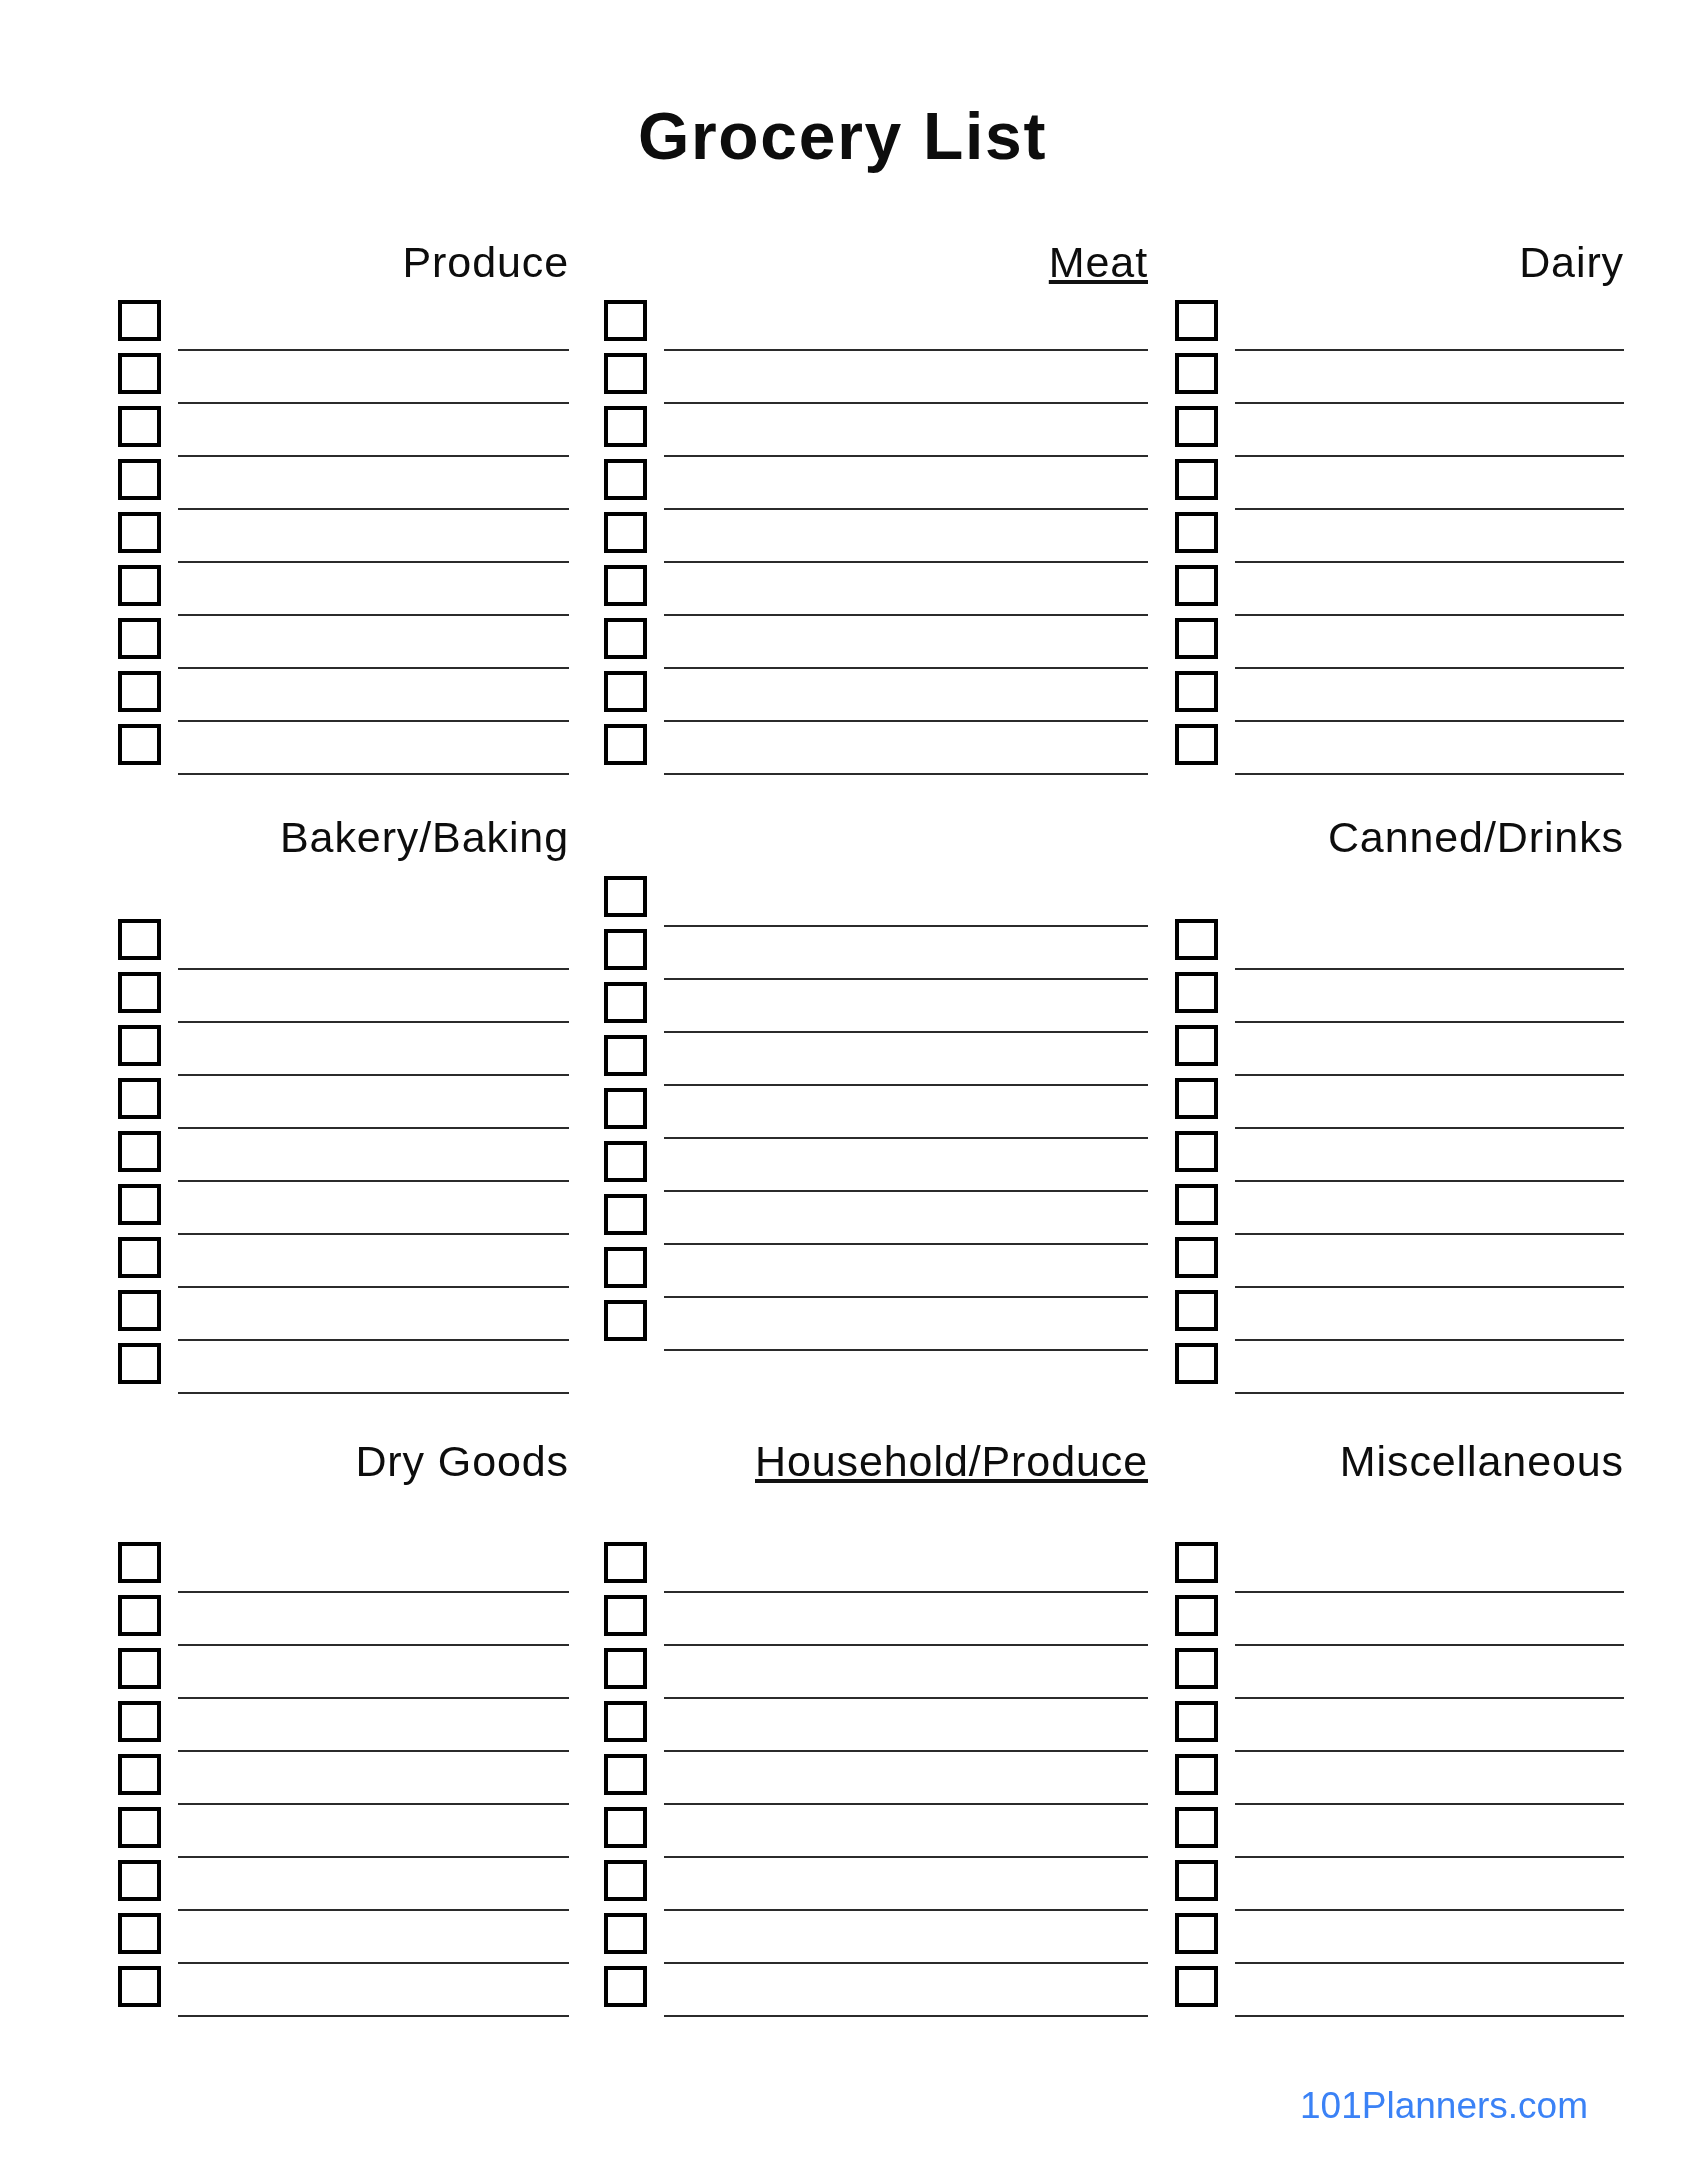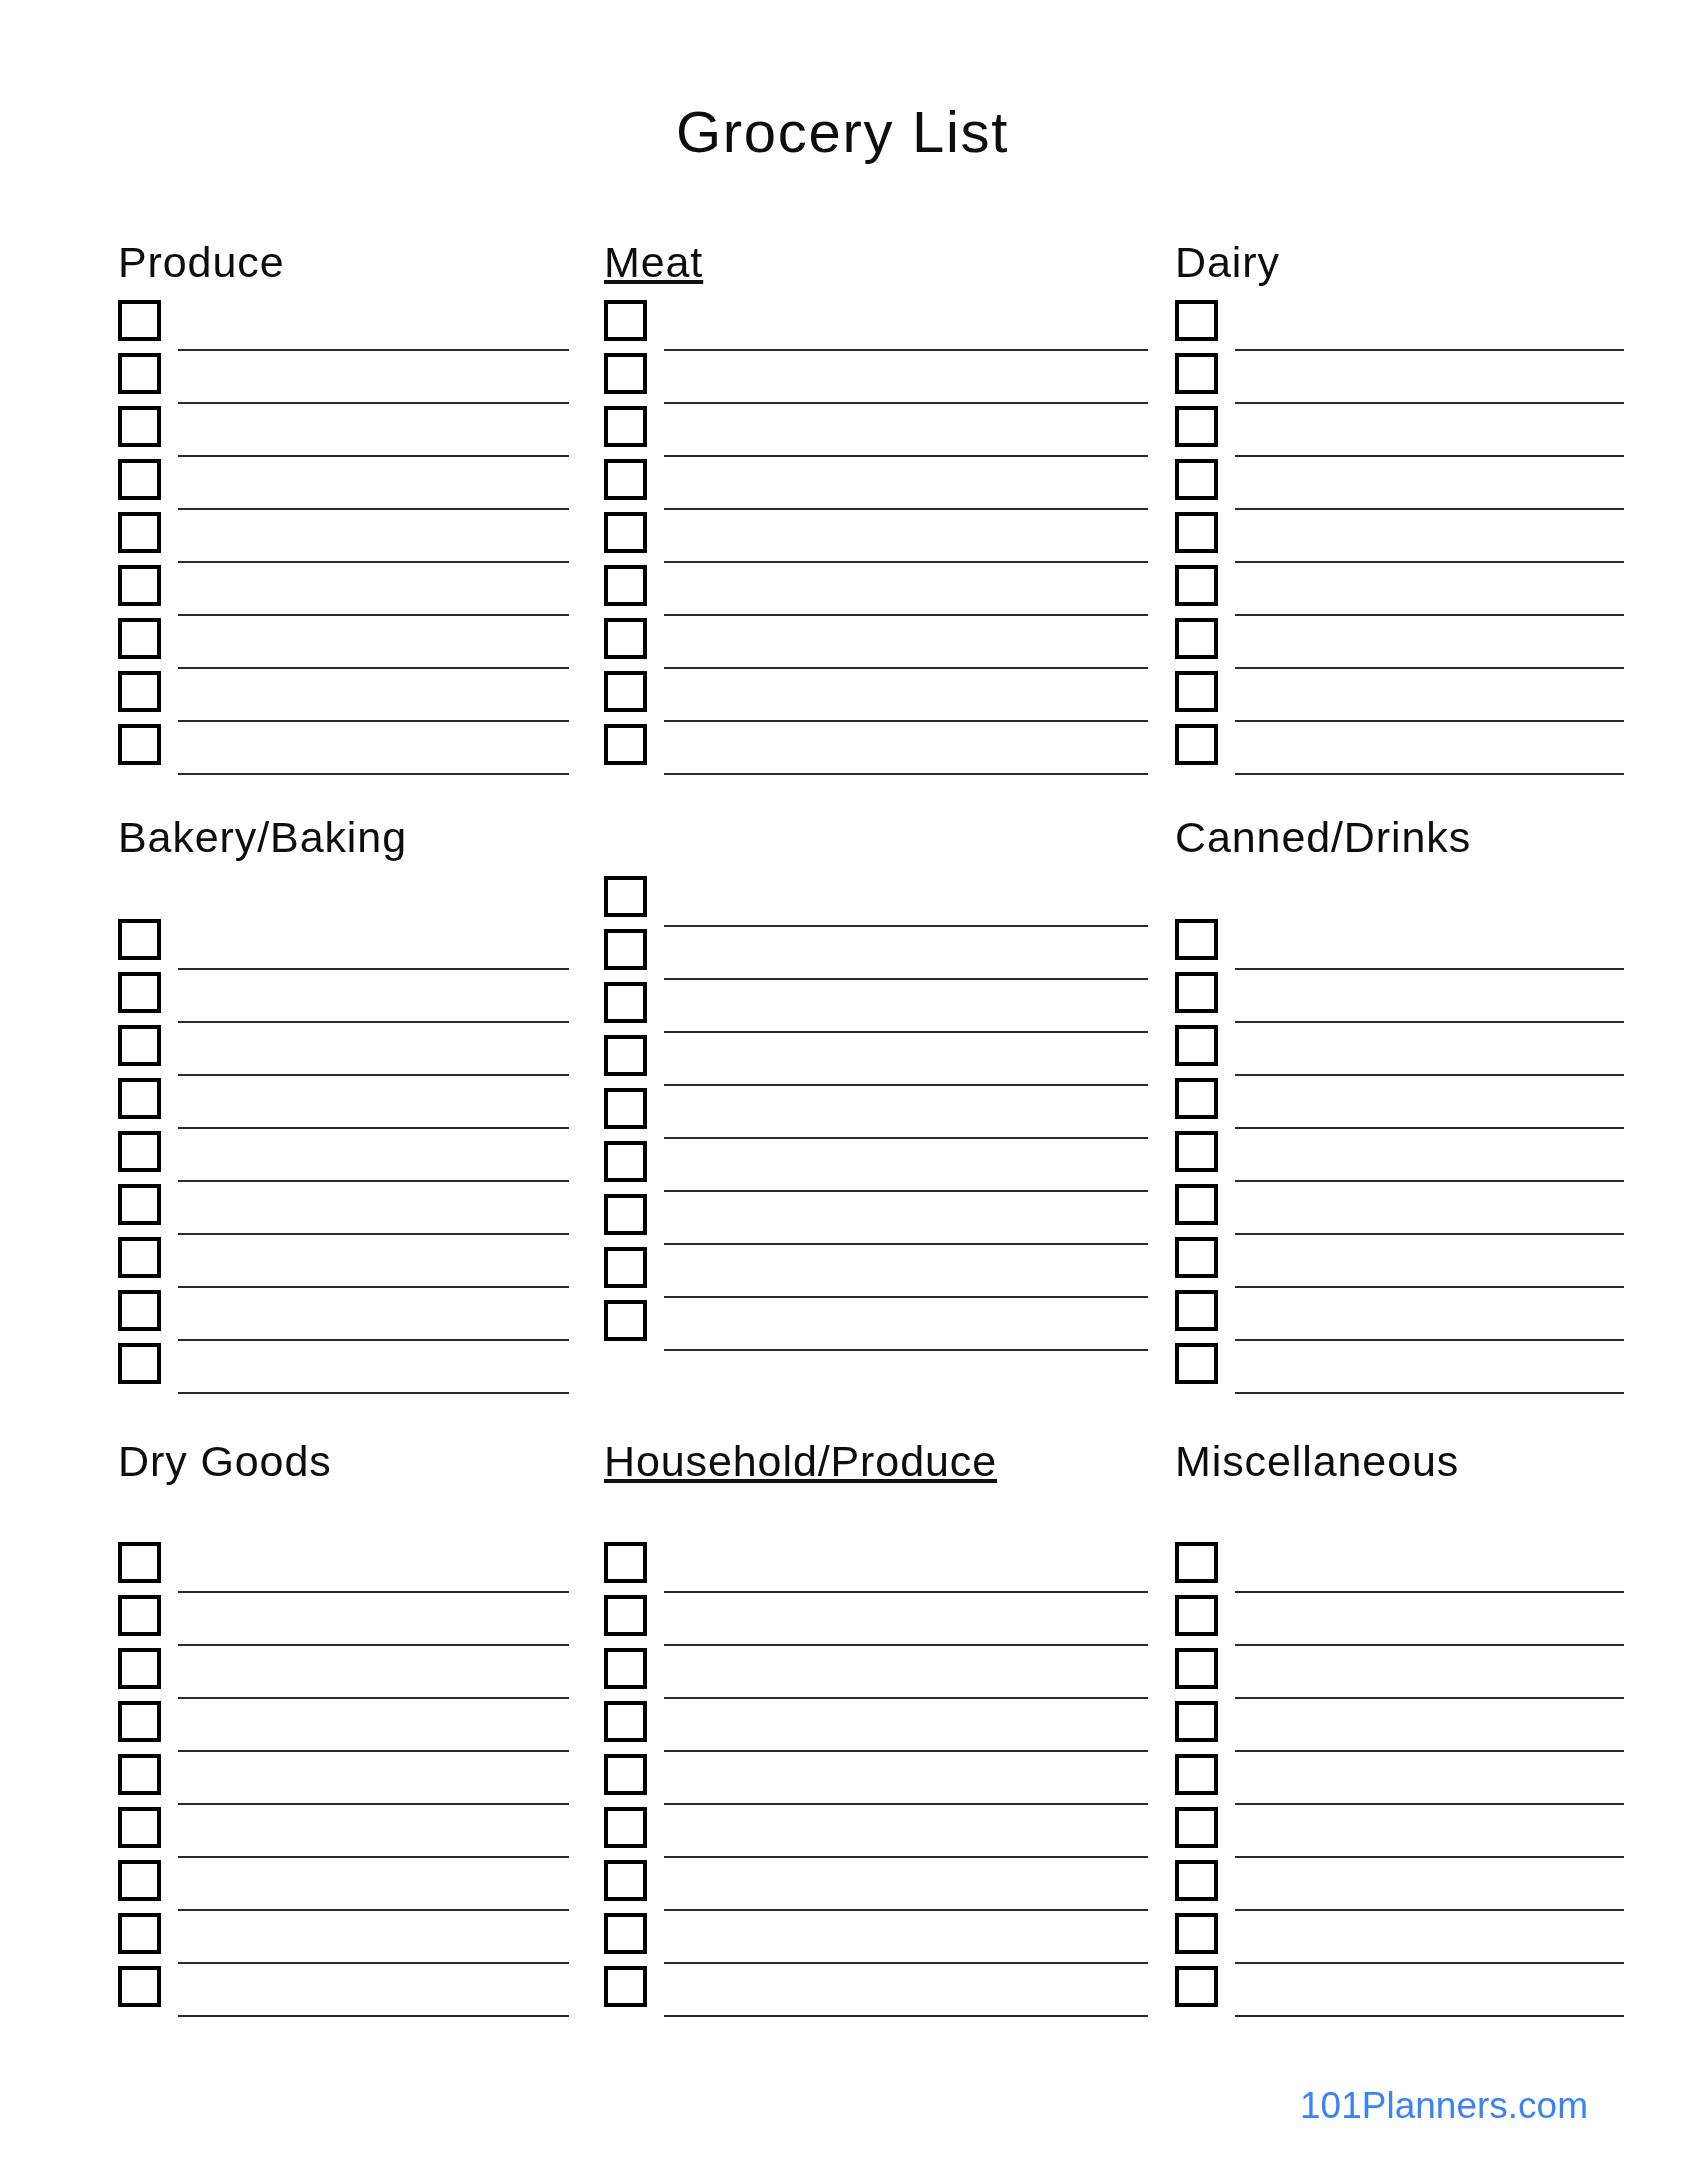--- a/index.html
+++ b/index.html
@@ -13,43 +13,43 @@
     color: #111111;
     overflow: hidden;
   }
 
   .title {
     position: absolute;
     left: 0; right: 0;
     top: 103px;
     margin: 0;
     text-align: center;
-    font-size: 58px;
-    font-weight: 400;
+    font-size: 66px;
+    font-weight: 700;
     letter-spacing: 1.7px;
     line-height: 1;
     color: #0d0d0d;
   }
 
   .section { position: absolute; }
 
   
   .col-0 { left: 118px;  width: 451px; }
   .col-1 { left: 604px;  width: 544px; text-decoration: underline; }
   .col-2 { left: 1175px; width: 449px; }
 
   
   .band-0 { top: 241px; }
   .band-1 { top: 816px; }
   .band-2 { top: 1440px; }
 
   .section-header {
     margin: 0;
     width: 100%;
-    text-align: left;
+    text-align: right;
     font-size: 43px;
     font-weight: 400;
     letter-spacing: 0.9px;
     line-height: 1;
     color: #0d0d0d;
   }
 
   .rows { position: relative; width: 100%; }
   .band-0 .rows { margin-top: 16px; }   
   .band-1 .rows { margin-top: 60px; }   

